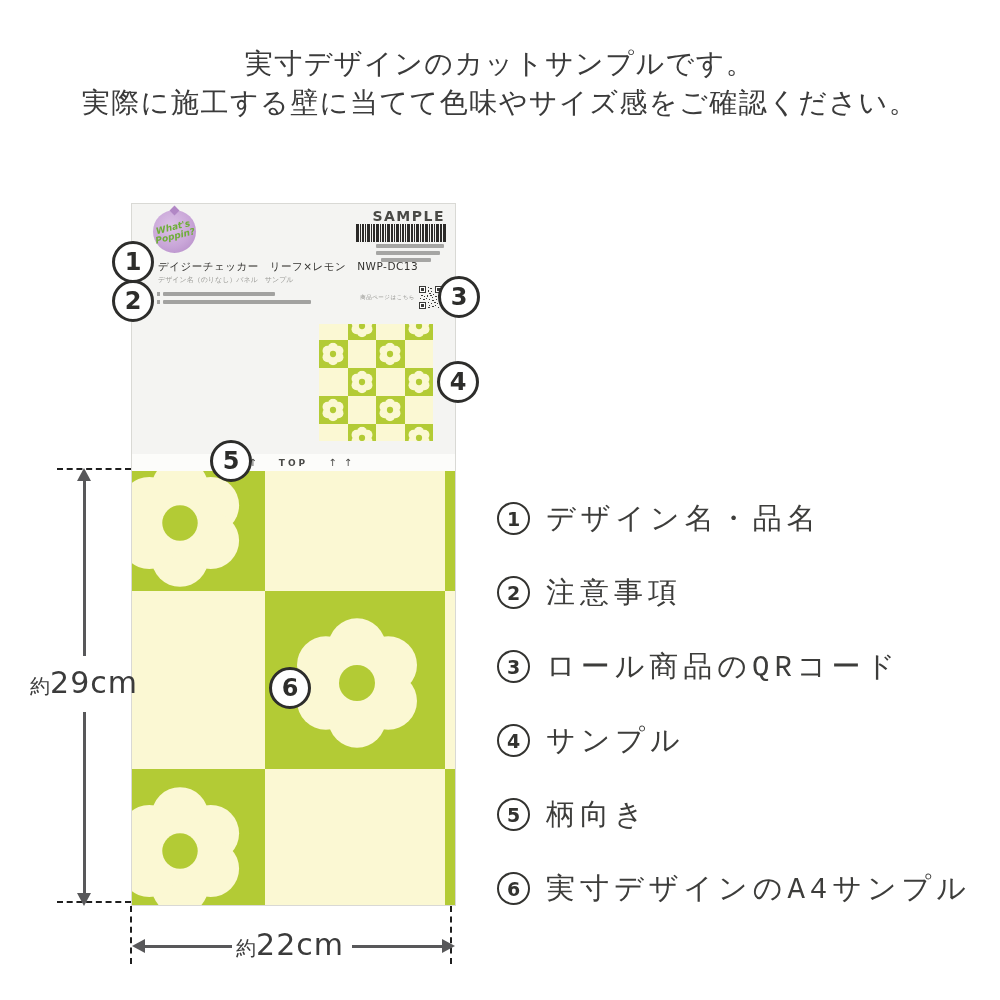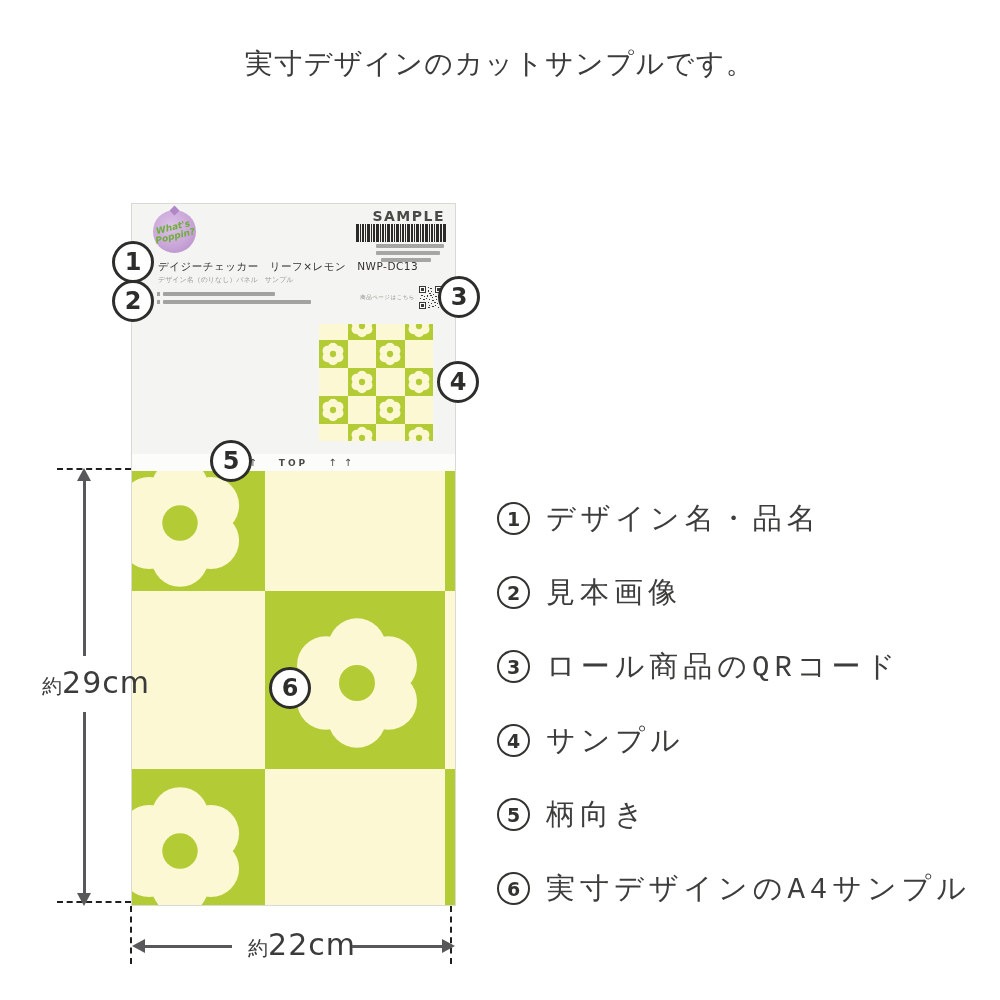--- a/index.html
+++ b/index.html
@@ -90,21 +90,21 @@
   .va-top  { left:83px; top:478px; width:3px; height:178px; }
   .va-bot  { left:83px; top:712px; width:3px; height:184px; }
   .ha-left { left:137px; top:945px; width:95px; height:3px; }
   .ha-right{ left:352px; top:945px; width:95px; height:3px; }
   .tri { position:absolute; width:0; height:0; }
   .tri-up    { left:77px;  top:468px; border-left:7px solid transparent; border-right:7px solid transparent; border-bottom:13px solid var(--arrow-gray); }
   .tri-down  { left:77px;  top:893px; border-left:7px solid transparent; border-right:7px solid transparent; border-top:13px solid var(--arrow-gray); }
   .tri-left  { left:132px; top:939px; border-top:7px solid transparent; border-bottom:7px solid transparent; border-right:13px solid var(--arrow-gray); }
   .tri-right { left:442px; top:939px; border-top:7px solid transparent; border-bottom:7px solid transparent; border-left:13px solid var(--arrow-gray); }
 
-  .dim-label { position:absolute; color:var(--text-dark); white-space:nowrap; text-align:right; }
+  .dim-label { position:absolute; color:var(--text-dark); white-space:nowrap; text-align:center; }
   .dim-h { left:18px; top:665px; width:132px; }
   .dim-w { left:224px; top:927px; width:132px; }
   .dim-prefix { font-size:20px; }
   .dim-value { font-size:30px; letter-spacing:1px; }
 
   
   .legend { position:absolute; left:497px; top:502px; }
   .legend-row { display:flex; align-items:center; gap:16px; height:33px; margin-bottom:41px; }
   .legend-num { width:33px; height:33px; border-radius:50%; border:2px solid #333330; background:#fff;
     color:#333330; display:flex; align-items:center; justify-content:center; font-size:19px; font-weight:bold; flex:none; }
@@ -126,20 +126,21 @@
         <circle cx="-26" cy="-15" r="24"></circle>
       <circle cx="0" cy="0" r="30"></circle>
     </g>
   </defs>
 </svg>
 
 <div class="page">
 
   <div class="instructions">
     <div>実寸デザインのカットサンプルです。</div>
+    <div>実際に施工する壁に当てて色味やサイズ感をご確認ください。</div>
   </div>
 
   <div class="sample-card">
 
     <div class="logo">
       <div class="logo-stem"></div>
       <div class="logo-text">
         <div>What's</div>
         <div>Poppin?</div>
       </div>
@@ -372,21 +373,21 @@
   <div class="arrow-seg ha-right"></div>
   <div class="tri tri-right"></div>
 
   <div class="legend">
     <div class="legend-row">
       <span class="legend-num">1</span>
       <span class="legend-label">デザイン名・品名</span>
     </div>
     <div class="legend-row">
       <span class="legend-num">2</span>
-      <span class="legend-label">見本画像</span>
+      <span class="legend-label">注意事項</span>
     </div>
     <div class="legend-row">
       <span class="legend-num">3</span>
       <span class="legend-label">ロール商品のQRコード</span>
     </div>
     <div class="legend-row">
       <span class="legend-num">4</span>
       <span class="legend-label">サンプル</span>
     </div>
     <div class="legend-row">

